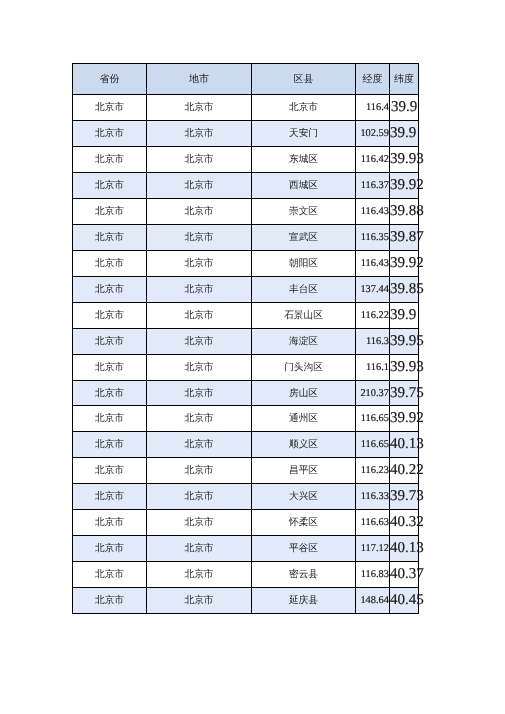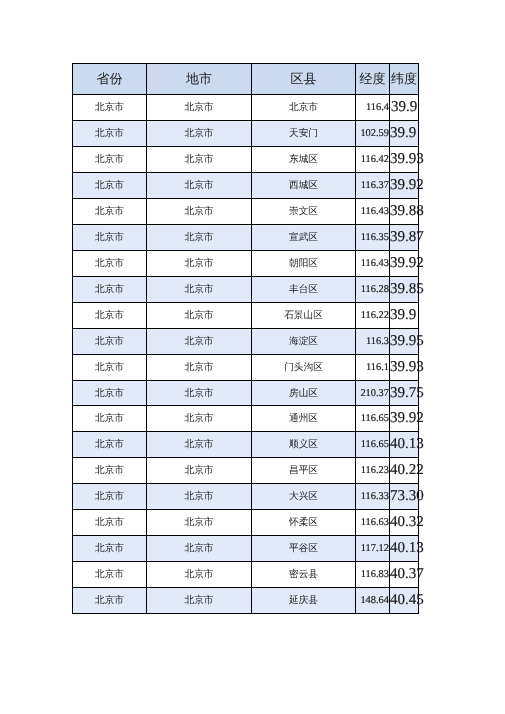--- a/index.html
+++ b/index.html
@@ -1,21 +1,21 @@
 <!DOCTYPE html>
 <html style="--page-bg: #ffffff; --header-bg: #ccdaef; --stripe-bg: #e2eafa; --row-bg: #ffffff; --border-col: #000000; --text-col: #1a1a1a;"><head>
 <meta charset="utf-8">
 <style>
   html,body{margin:0;padding:0;background:var(--page-bg,#ffffff);}
   body{width:505px;height:714px;overflow:hidden;font-family:"Liberation Serif",serif;-webkit-font-smoothing:antialiased;text-rendering:geometricPrecision;}
   #sheet{position:absolute;left:72px;top:63px;transform:translateZ(0);}
   table{border-collapse:collapse;table-layout:fixed;border-spacing:0;width:346px;}
   td{border:1px solid var(--border-col,#000000);padding:0;margin:0;color:var(--text-col,#1a1a1a);
         font-weight:normal;overflow:visible;white-space:nowrap;}
-  td.hd{background:var(--header-bg,#ccdaef);height:30px;font-size:13px;text-align:center;}
+  td.hd{background:var(--header-bg,#ccdaef);height:30px;font-size:10px;text-align:center;}
   tbody td{font-size:9.7px;}
   tr.alt td{background:var(--stripe-bg,#e2eafa);}
   tr.h26 td{height:25px}
   tr.h25 td{height:24px}
   tr.plain td{background:var(--row-bg,#ffffff);}
   td.txt{text-align:center;}
   td.lon{text-align:right;font-size:10.4px;-webkit-text-stroke:0.18px var(--text-col,#1a1a1a);}
   td.lat{text-align:left;font-size:15px;-webkit-text-stroke:0.18px var(--text-col,#1a1a1a);}
   td.lat.ctr{text-align:center;}
   col.c1{width:74px}col.c2{width:105px}col.c3{width:104px}col.c4{width:34px}col.c5{width:29px}
@@ -88,21 +88,21 @@
           <td class="txt">北京市</td>
           <td class="txt">北京市</td>
           <td class="txt">朝阳区</td>
           <td class="lon">116.43</td>
           <td class="lat">39.92</td>
         </tr>
         <tr class="alt h26">
           <td class="txt">北京市</td>
           <td class="txt">北京市</td>
           <td class="txt">丰台区</td>
-          <td class="lon">116.28</td>
+          <td class="lon">137.44</td>
           <td class="lat">39.85</td>
         </tr>
         <tr class="plain h26">
           <td class="txt">北京市</td>
           <td class="txt">北京市</td>
           <td class="txt">石景山区</td>
           <td class="lon">116.22</td>
           <td class="lat">39.9</td>
         </tr>
         <tr class="alt h26">
@@ -145,21 +145,21 @@
           <td class="txt">北京市</td>
           <td class="txt">昌平区</td>
           <td class="lon">116.23</td>
           <td class="lat">40.22</td>
         </tr>
         <tr class="alt h26">
           <td class="txt">北京市</td>
           <td class="txt">北京市</td>
           <td class="txt">大兴区</td>
           <td class="lon">116.33</td>
-          <td class="lat">73.30</td>
+          <td class="lat">39.73</td>
         </tr>
         <tr class="plain h26">
           <td class="txt">北京市</td>
           <td class="txt">北京市</td>
           <td class="txt">怀柔区</td>
           <td class="lon">116.63</td>
           <td class="lat">40.32</td>
         </tr>
         <tr class="alt h26">
           <td class="txt">北京市</td>

